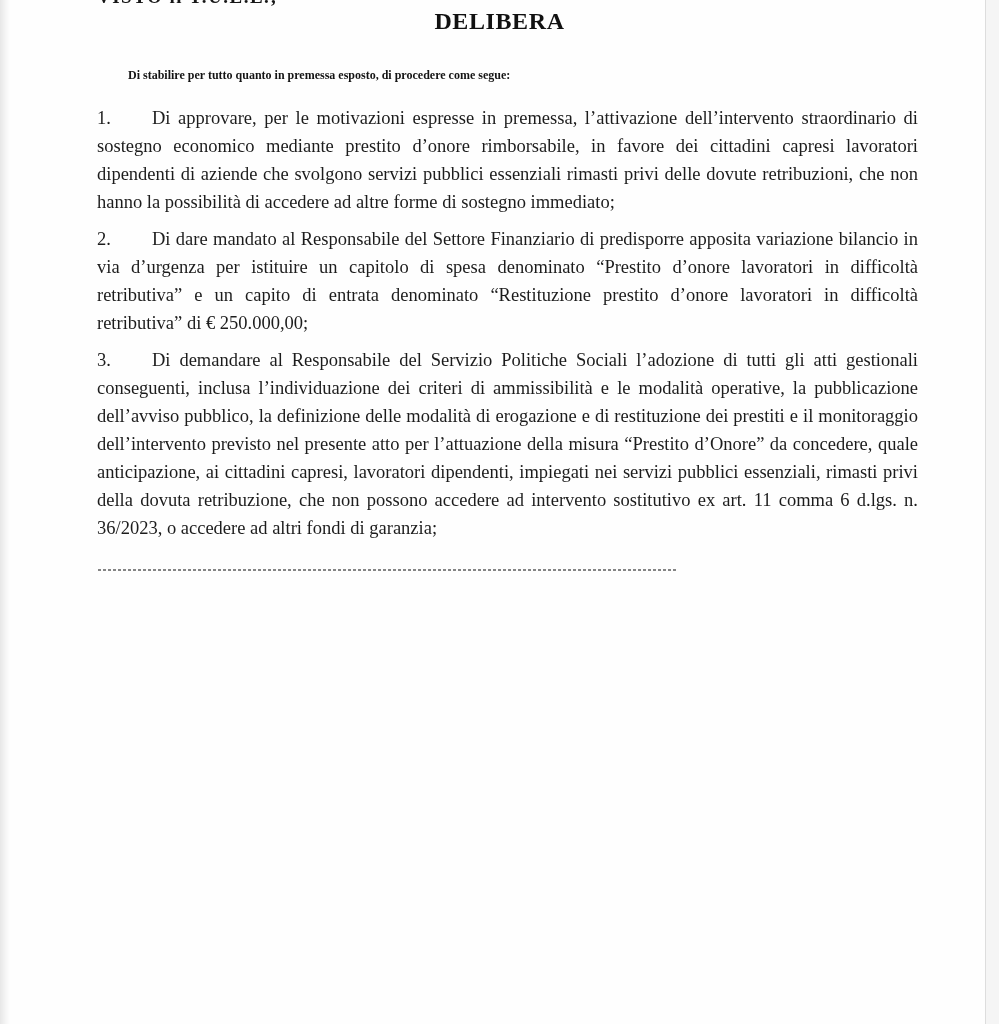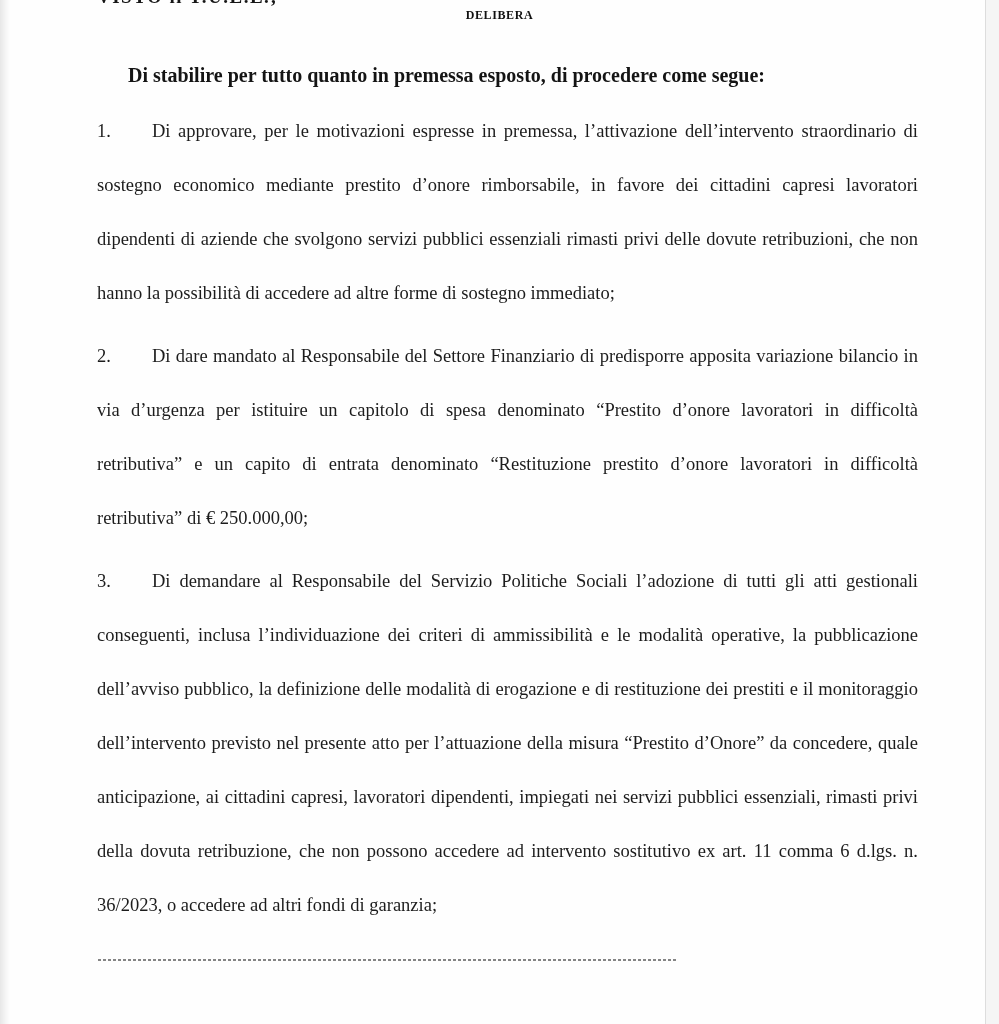--- a/index.html
+++ b/index.html
@@ -41,43 +41,43 @@
     letter-spacing: 1.5px;
     color: #161616;
     white-space: nowrap;
   }
   .heading {
     position: absolute;
     left: 0;
     top: 8px;
     width: 999px;
     text-align: center;
-    font-size: 12px;
+    font-size: 24px;
     font-weight: bold;
     letter-spacing: 0.6px;
     color: #111;
   }
   .content {
     position: absolute;
     left: 97px;
     top: 57px;
     width: 821px;
   }
   .intro {
     font-weight: bold;
-    font-size: 20px;
+    font-size: 12px;
     padding-left: 31px;
     margin: 0 0 10px 0;
     line-height: 37px;
     color: #141414;
   }
   p.item {
     margin: 0 0 9px 0;
     font-size: 18.5px;
-    line-height: 54px;
+    line-height: 28px;
     text-align: justify;
     color: #1c1c1c;
   }
   p.item .num {
     display: inline-block;
     width: 55px;
   }
   .separator {
     margin-top: 27px;
     margin-left: 1px;

